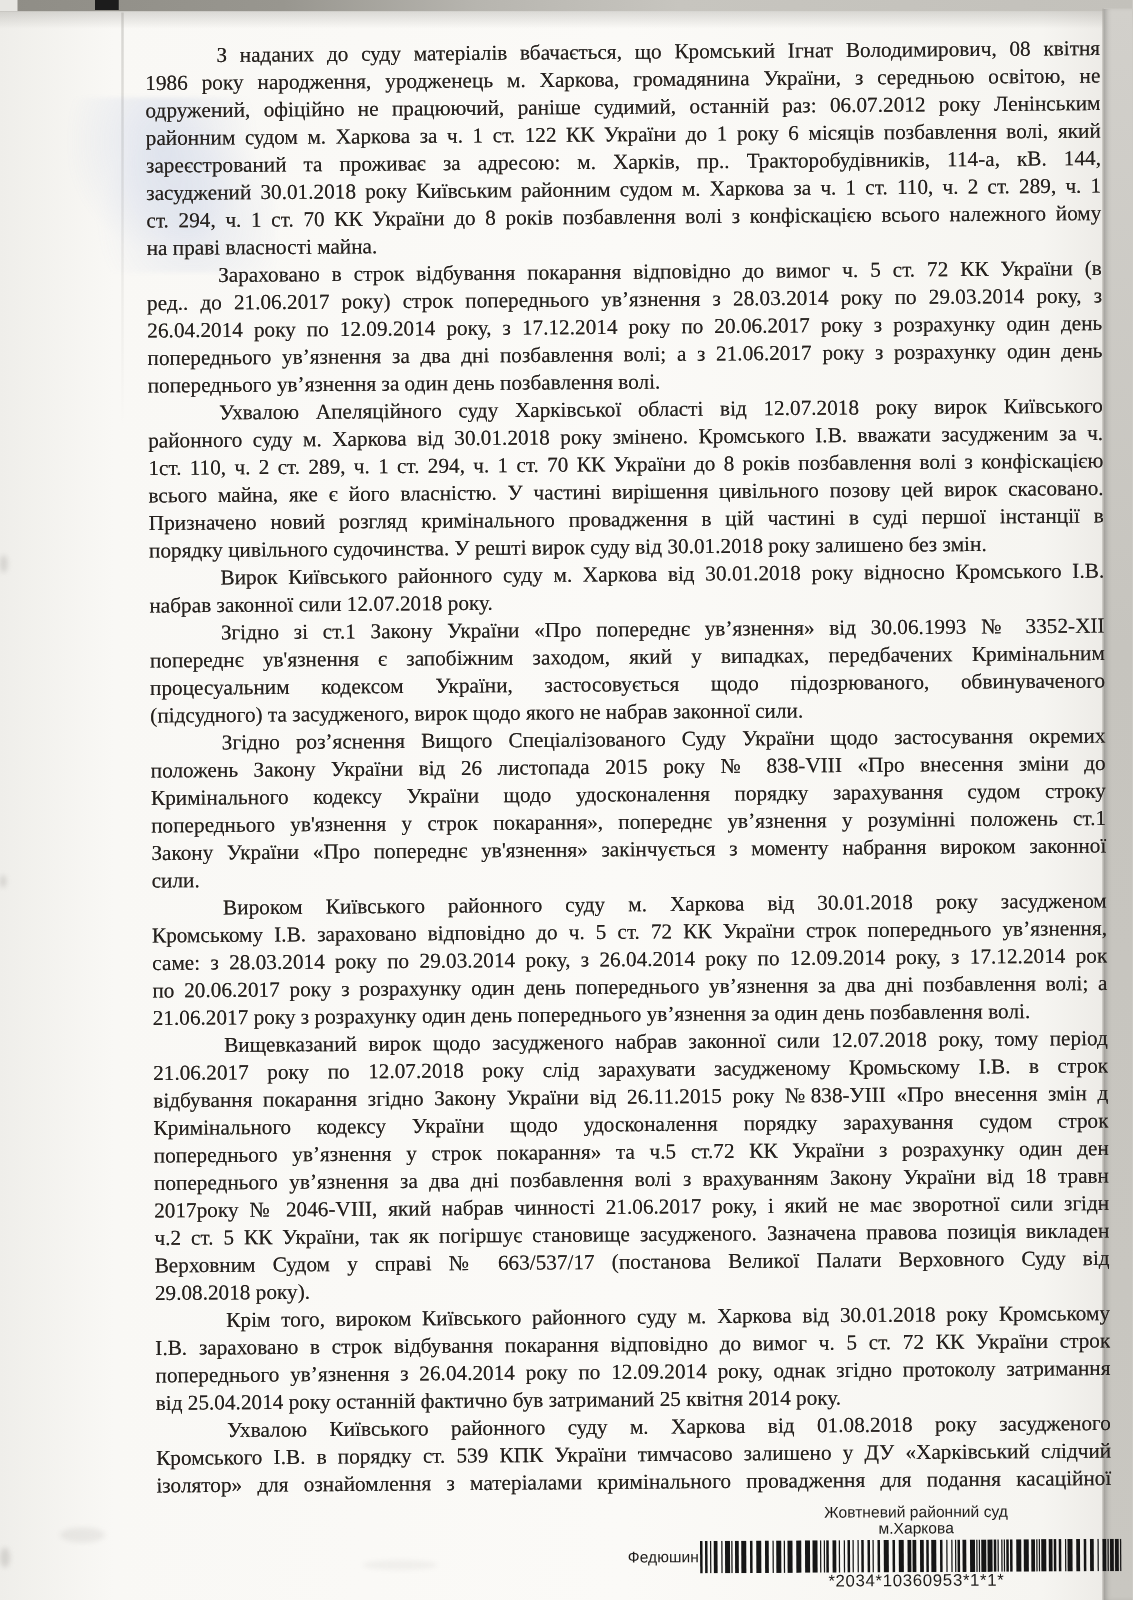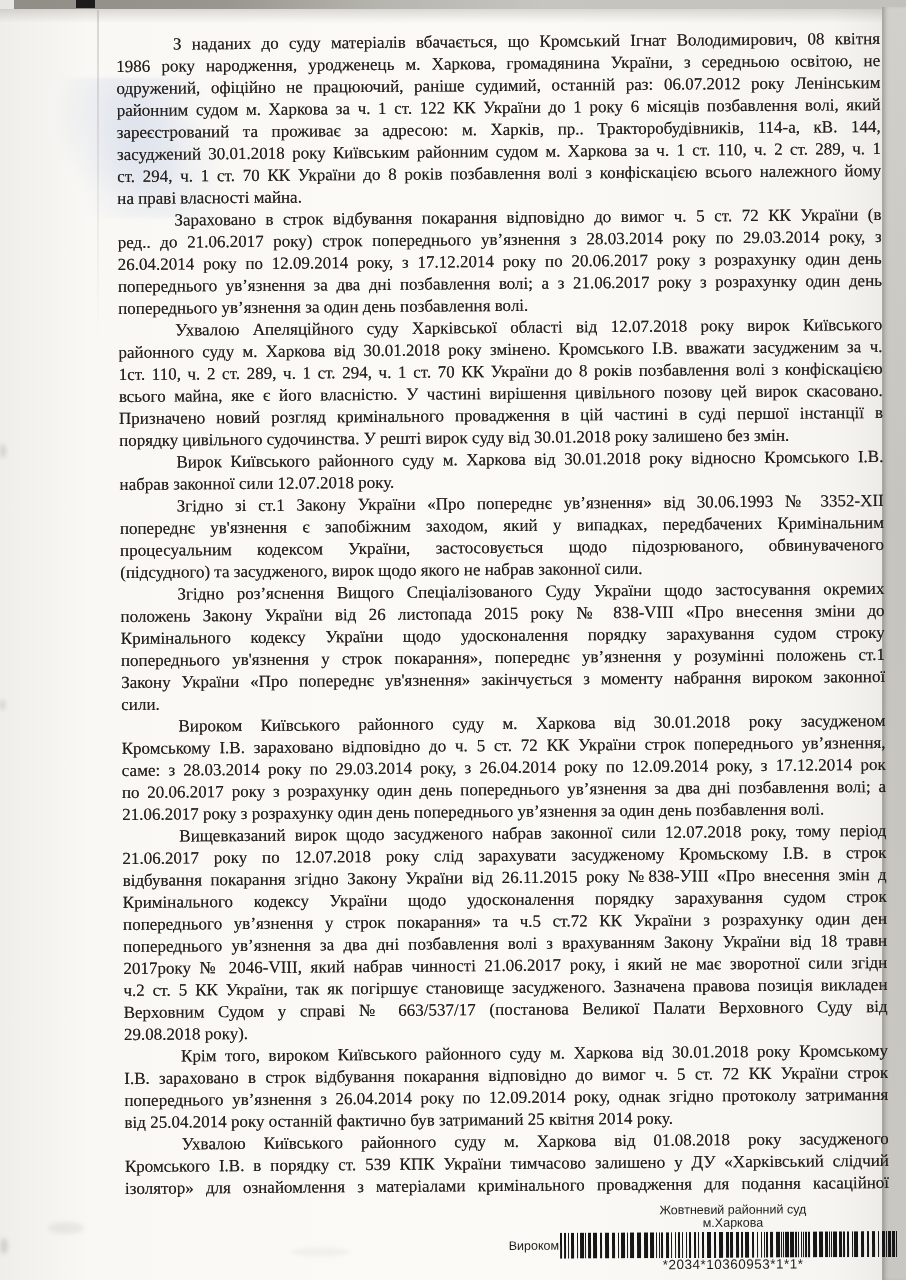--- a/index.html
+++ b/index.html
@@ -172,17 +172,17 @@
       <div class="line">ізолятор» для ознайомлення з матеріалами кримінального провадження для подання касаційної</div>
     </div>
   </div>
 
 <div class="court-stamp">
   <div class="court-name">
     <div>Жовтневий районний суд</div>
     <div>м.Харкова</div>
   </div>
   <div class="barcode-row">
-    <div class="signature">Вироком</div>
+    <div class="signature">Федюшин</div>
     <div class="barcode"><i style="width:2px;margin-right:2px"></i><i style="width:2px;margin-right:2px"></i><i style="width:1px;margin-right:2px"></i><i style="width:3px;margin-right:3px"></i><i style="width:1px;margin-right:2px"></i><i style="width:4px;margin-right:1px"></i><i style="width:1px;margin-right:2px"></i><i style="width:3px;margin-right:2px"></i><i style="width:4px;margin-right:3px"></i><i style="width:2px;margin-right:3px"></i><i style="width:4px;margin-right:3px"></i><i style="width:3px;margin-right:3px"></i><i style="width:1px;margin-right:2px"></i><i style="width:4px;margin-right:2px"></i><i style="width:1px;margin-right:2px"></i><i style="width:4px;margin-right:3px"></i><i style="width:4px;margin-right:3px"></i><i style="width:4px;margin-right:2px"></i><i style="width:4px;margin-right:2px"></i><i style="width:1px;margin-right:2px"></i><i style="width:1px;margin-right:1px"></i><i style="width:2px;margin-right:3px"></i><i style="width:3px;margin-right:2px"></i><i style="width:1px;margin-right:3px"></i><i style="width:1px;margin-right:2px"></i><i style="width:2px;margin-right:2px"></i><i style="width:1px;margin-right:3px"></i><i style="width:1px;margin-right:2px"></i><i style="width:2px;margin-right:3px"></i><i style="width:2px;margin-right:2px"></i><i style="width:1px;margin-right:3px"></i><i style="width:2px;margin-right:3px"></i><i style="width:4px;margin-right:3px"></i><i style="width:2px;margin-right:3px"></i><i style="width:4px;margin-right:3px"></i><i style="width:3px;margin-right:1px"></i><i style="width:3px;margin-right:3px"></i><i style="width:3px;margin-right:2px"></i><i style="width:2px;margin-right:2px"></i><i style="width:4px;margin-right:3px"></i><i style="width:2px;margin-right:3px"></i><i style="width:1px;margin-right:3px"></i><i style="width:1px;margin-right:2px"></i><i style="width:1px;margin-right:1px"></i><i style="width:2px;margin-right:2px"></i><i style="width:3px;margin-right:3px"></i><i style="width:4px;margin-right:1px"></i><i style="width:1px;margin-right:1px"></i><i style="width:1px;margin-right:1px"></i><i style="width:4px;margin-right:1px"></i><i style="width:4px;margin-right:1px"></i><i style="width:2px;margin-right:1px"></i><i style="width:1px;margin-right:2px"></i><i style="width:1px;margin-right:1px"></i><i style="width:1px;margin-right:1px"></i><i style="width:2px;margin-right:1px"></i><i style="width:2px;margin-right:3px"></i><i style="width:4px;margin-right:2px"></i><i style="width:4px;margin-right:2px"></i><i style="width:3px;margin-right:1px"></i><i style="width:1px;margin-right:1px"></i><i style="width:1px;margin-right:1px"></i><i style="width:4px;margin-right:2px"></i><i style="width:3px;margin-right:1px"></i><i style="width:2px;margin-right:2px"></i><i style="width:2px;margin-right:3px"></i><i style="width:1px;margin-right:1px"></i><i style="width:4px;margin-right:3px"></i><i style="width:3px;margin-right:3px"></i><i style="width:2px;margin-right:3px"></i><i style="width:3px;margin-right:3px"></i><i style="width:1px;margin-right:3px"></i><i style="width:3px;margin-right:1px"></i><i style="width:1px;margin-right:1px"></i><i style="width:3px;margin-right:1px"></i><i style="width:3px;margin-right:1px"></i><i style="width:4px;margin-right:2px"></i></div>
   </div>
   <div class="barcode-value">*2034*10360953*1*1*</div>
 </div>
 
 </body></html>

